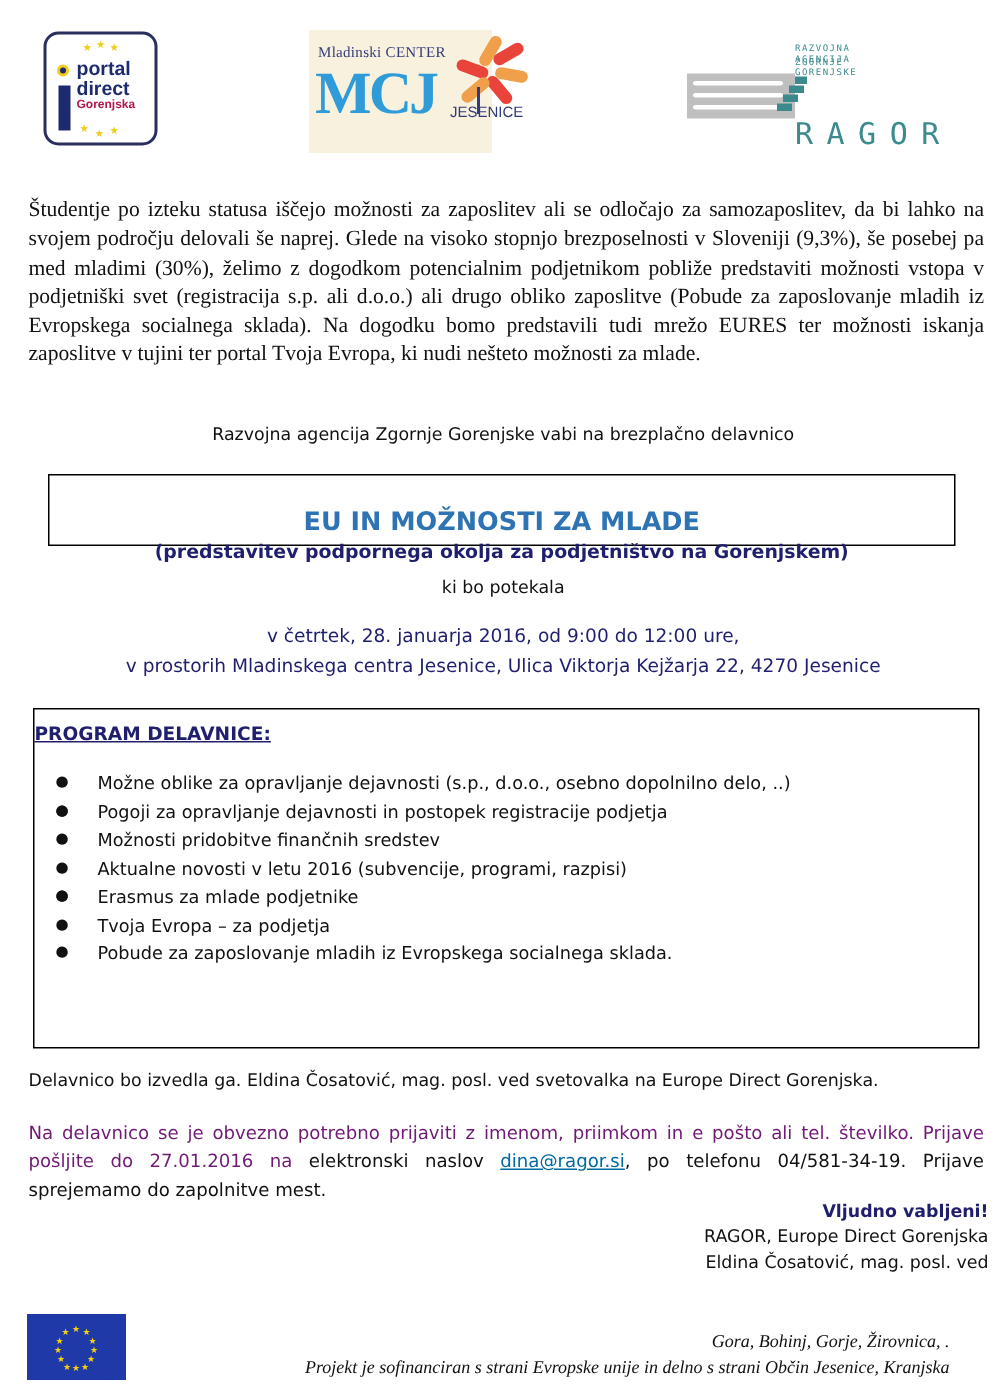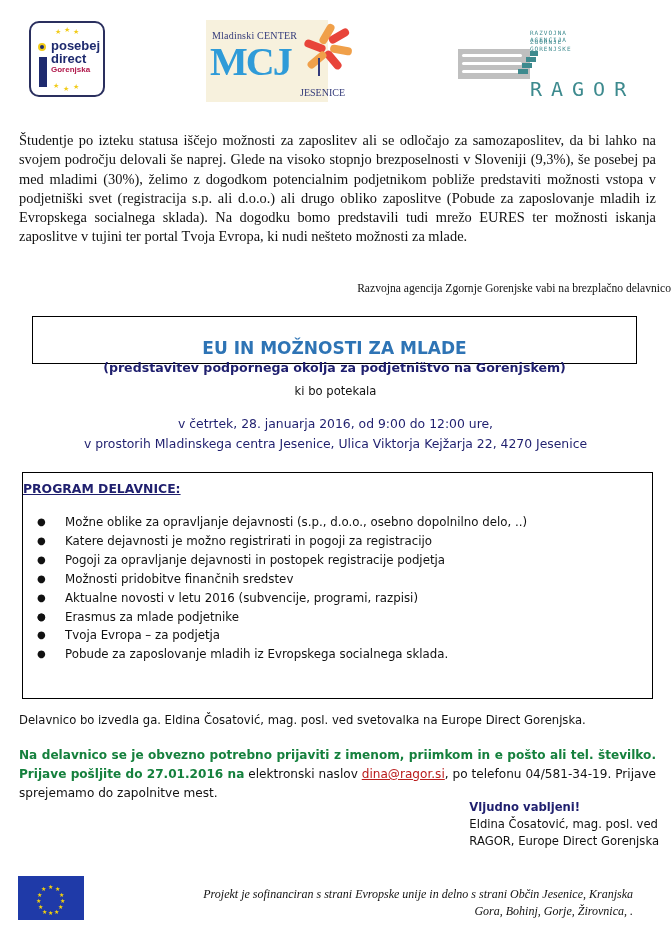--- a/index.html
+++ b/index.html
@@ -14,75 +14,75 @@
     .logo-ed .t1 { top: 16px; font-size: 13px; }
     .logo-ed .t2 { top: 29px; font-size: 13px; }
     .logo-ed .t3 { top: 43px; font-size: 8px; color: #b0174a; }
     .logo-ed .bar { position: absolute; left: 8px; top: 34px; width: 8px; height: 30px; background: #1e2a6e; }
     .logo-ed .dot { position: absolute; left: 7px; top: 20px; width: 8px; height: 8px; border-radius: 50%; background: #1e2a6e; border: 2px solid #f2cc1a; box-sizing: border-box; }
     .logo-ed .star { position: absolute; color: #f2cc1a; font-size: 7px; line-height: 1; }
 
     .logo-mcj { left: 206px; top: 20px; width: 122px; height: 82px; background: #f7f1dd; }
     .logo-mcj .ml { position: absolute; left: 6px; top: 10px; font-family: "Liberation Serif", serif; font-size: 10px; color: #333a7a; letter-spacing: 0.2px; }
     .logo-mcj .big { position: absolute; left: 4px; top: 22px; font-family: Liberation Serif, serif; font-weight: bold; font-size: 40px; color: #2f9bd8; letter-spacing: -2px; line-height: 1; }
-    .logo-mcj .jes { position: absolute; left: 94px; top: 67px; font-family: Liberation Serif, serif; font-size: 10px; color: #333a7a; }
+    .logo-mcj .jes { position: absolute; left: 94px; top: 50px; font-family: Liberation Sans, sans-serif; font-size: 10px; color: #333a7a; }
     .logo-mcj .petal { position: absolute; width: 22px; height: 8px; border-radius: 4px; }
     .logo-mcj .stem { position: absolute; left: 112px; top: 38px; width: 2px; height: 18px; background: #333a7a; }
 
     .logo-ragor { left: 458px; top: 27px; width: 148px; height: 76px; }
     .logo-ragor .sm { position: absolute; left: 72px; font-family: "DejaVu Sans Mono", monospace; font-size: 6px; color: #3d8a8e; letter-spacing: 1px; }
     .logo-ragor .wave { position: absolute; left: 0; top: 22px; width: 72px; height: 30px; background: #bfbfbf; }
     .logo-ragor .wv { position: absolute; left: 4px; width: 60px; height: 3px; background: #fff; border-radius: 3px; }
     .logo-ragor .steps { position: absolute; left: 56px; top: 24px; width: 26px; height: 28px; }
     .logo-ragor .step { position: absolute; height: 5px; background: #3d8a8e; }
     .logo-ragor .ragor { position: absolute; left: 72px; top: 52px; font-family: "DejaVu Sans Mono", monospace; font-size: 20px; color: #3d8a8e; letter-spacing: 9px; line-height: 1; }
 
     
     .intro { left: 19px; top: 131px; width: 637px; font-size: 14.4px; line-height: 19.3px; text-align: justify; text-align-last: left; }
 
-    .invite { left: 0; top: 282px; width: 671px; text-align: right; font-size: 11.6px; font-family: Liberation Serif, serif; }
+    .invite { left: 0; top: 282px; width: 671px; text-align: center; font-size: 11.6px; }
 
     .title-box { left: 32px; top: 316px; width: 605px; height: 48px; border: 1px solid #000; box-sizing: border-box; text-align: center; }
     .title-box .t { margin-top: 20px; font-size: 17px; font-weight: bold; color: #2e74b5; line-height: 22px; }
     .title-box .st { font-size: 12.6px; font-weight: bold; color: #1f1f6e; line-height: 18px; }
 
     .kibo { left: 0; top: 384px; width: 671px; text-align: center; font-size: 11.6px; }
     .when { left: 0; top: 414px; width: 671px; text-align: center; font-size: 12.4px; font-weight: normal; color: #1f1f6e; line-height: 20px; }
 
     .program-box { left: 22px; top: 472px; width: 631px; height: 227px; border: 1px solid #000; box-sizing: border-box; }
     .program-box .ph { position: absolute; left: 0; top: 8px; width: 100%; font-size: 12.4px; font-weight: bold; color: #1f1f6e; text-decoration: underline; }
     .program-box ul { position: absolute; left: 0; top: 40px; margin: 0; padding: 0; list-style: none; }
     .program-box li { position: relative; padding-left: 42px; font-size: 11.8px; line-height: 18.9px; white-space: nowrap; }
     .program-box li .b { position: absolute; left: 14px; top: 0; font-size: 10px; }
 
     .presenter { left: 19px; top: 713px; font-size: 11.6px; }
     .signup { left: 19px; top: 746px; width: 637px; font-size: 12.1px; line-height: 19px; text-align: justify; text-align-last: left; }
-    .signup .bold { font-weight: bold; color: #15803d; }
-    .signup a { color: #b91c1c; }
+    .signup .bold { font-weight: normal; color: #701a75; }
+    .signup a { color: #0369a1; }
 
-    .sign { right: 12px; top: 799px; font-size: 11.6px; line-height: 17px; }
+    .sign { right: 12px; top: 799px; text-align: right; font-size: 11.6px; line-height: 17px; }
     .sign .bold { font-weight: bold; color: #1f1f6e; }
 
     .eu-flag { left: 18px; top: 876px; width: 66px; height: 44px; background: #1f3aa8; }
     .eu-flag .s { position: absolute; color: #f5d20a; font-size: 6px; line-height: 1; }
     .footer { right: 38px; top: 886px; width: 480px; text-align: right; font-size: 12px; font-style: italic; line-height: 17px; }
   </style>
 </head>
 <body>
 
 <div class="abs logo-ed">
   <span class="star" style="left:24px;top:6px">★</span>
   <span class="star" style="left:33px;top:4px">★</span>
   <span class="star" style="left:42px;top:6px">★</span>
   <span class="star" style="left:22px;top:60px">★</span>
   <span class="star" style="left:32px;top:63px">★</span>
   <span class="star" style="left:42px;top:61px">★</span>
   <span class="dot"></span>
   <span class="bar"></span>
-  <span class="txt t1">posebej</span>
+  <span class="txt t1">portal</span>
   <span class="txt t2">direct</span>
   <span class="txt t3">Gorenjska</span>
 </div>
 
 <div class="abs logo-mcj">
   <span class="ml">Mladinski CENTER</span>
   <span class="big">MCJ</span>
   <span class="jes">JESENICE</span>
   <span class="petal" style="left:98px;top:22px;background:#e8443a;transform:rotate(20deg)"></span>
   <span class="petal" style="left:110px;top:10px;background:#f0a04a;transform:rotate(-60deg)"></span>
@@ -123,51 +123,51 @@
 
 <div class="abs when sans">
   <div>v četrtek, 28. januarja 2016, od 9:00 do 12:00 ure,</div>
   <div>v prostorih Mladinskega centra Jesenice, Ulica Viktorja Kejžarja 22, 4270 Jesenice</div>
 </div>
 
 <div class="abs program-box sans">
   <div class="ph">PROGRAM DELAVNICE:</div>
   <ul>
     <li><span class="b">●</span><span>Možne oblike za opravljanje dejavnosti (s.p., d.o.o., osebno dopolnilno delo, ..)</span></li>
-    <li><span class="b">●</span><span>Katere dejavnosti je možno registrirati in pogoji za registracijo</span></li>
+    <li><span class="b">●</span></li>
     <li><span class="b">●</span><span>Pogoji za opravljanje dejavnosti in postopek registracije podjetja</span></li>
     <li><span class="b">●</span><span>Možnosti pridobitve finančnih sredstev</span></li>
     <li><span class="b">●</span><span>Aktualne novosti v letu 2016 (subvencije, programi, razpisi)</span></li>
     <li><span class="b">●</span></li>
     <li><span class="b">●</span><span>Erasmus za mlade podjetnike</span></li>
     <li><span class="b">●</span><span>Tvoja Evropa – za podjetja</span></li>
     <li><span class="b">●</span><span>Pobude za zaposlovanje mladih iz Evropskega socialnega sklada.</span></li>
   </ul>
 </div>
 
 <div class="abs presenter sans">Delavnico bo izvedla ga. Eldina Čosatović, mag. posl. ved svetovalka na Europe Direct Gorenjska.</div>
 
 <p class="abs signup sans" style="margin:0"><span class="bold">Na delavnico se je obvezno potrebno prijaviti z imenom, priimkom in e pošto ali tel. številko. Prijave pošljite do 27.01.2016 na</span><span> elektronski naslov </span><a href="mailto:dina@ragor.si">dina@ragor.si</a><span>, po telefonu 04/581-34-19. Prijave sprejemamo do zapolnitve mest.</span></p>
 
 <div class="abs sign sans">
   <div class="bold">Vljudno vabljeni!</div>
+  <div>RAGOR, Europe Direct Gorenjska</div>
   <div>Eldina Čosatović, mag. posl. ved</div>
-  <div>RAGOR, Europe Direct Gorenjska</div>
 </div>
 
 <div class="abs eu-flag">
   <span class="s" style="left:30px;top:8px">★</span>
   <span class="s" style="left:37px;top:10px">★</span>
   <span class="s" style="left:41px;top:16px">★</span>
   <span class="s" style="left:42px;top:22px">★</span>
   <span class="s" style="left:40px;top:28px">★</span>
   <span class="s" style="left:36px;top:33px">★</span>
   <span class="s" style="left:30px;top:34px">★</span>
   <span class="s" style="left:24px;top:33px">★</span>
   <span class="s" style="left:20px;top:28px">★</span>
   <span class="s" style="left:18px;top:22px">★</span>
   <span class="s" style="left:19px;top:16px">★</span>
   <span class="s" style="left:23px;top:10px">★</span>
 </div>
 <div class="abs footer serif">
+  <div>Gora, Bohinj, Gorje, Žirovnica, .</div>
   <div>Projekt je sofinanciran s strani Evropske unije in delno s strani Občin Jesenice, Kranjska</div>
-  <div>Gora, Bohinj, Gorje, Žirovnica, .</div>
 </div>
 
 </body></html>

